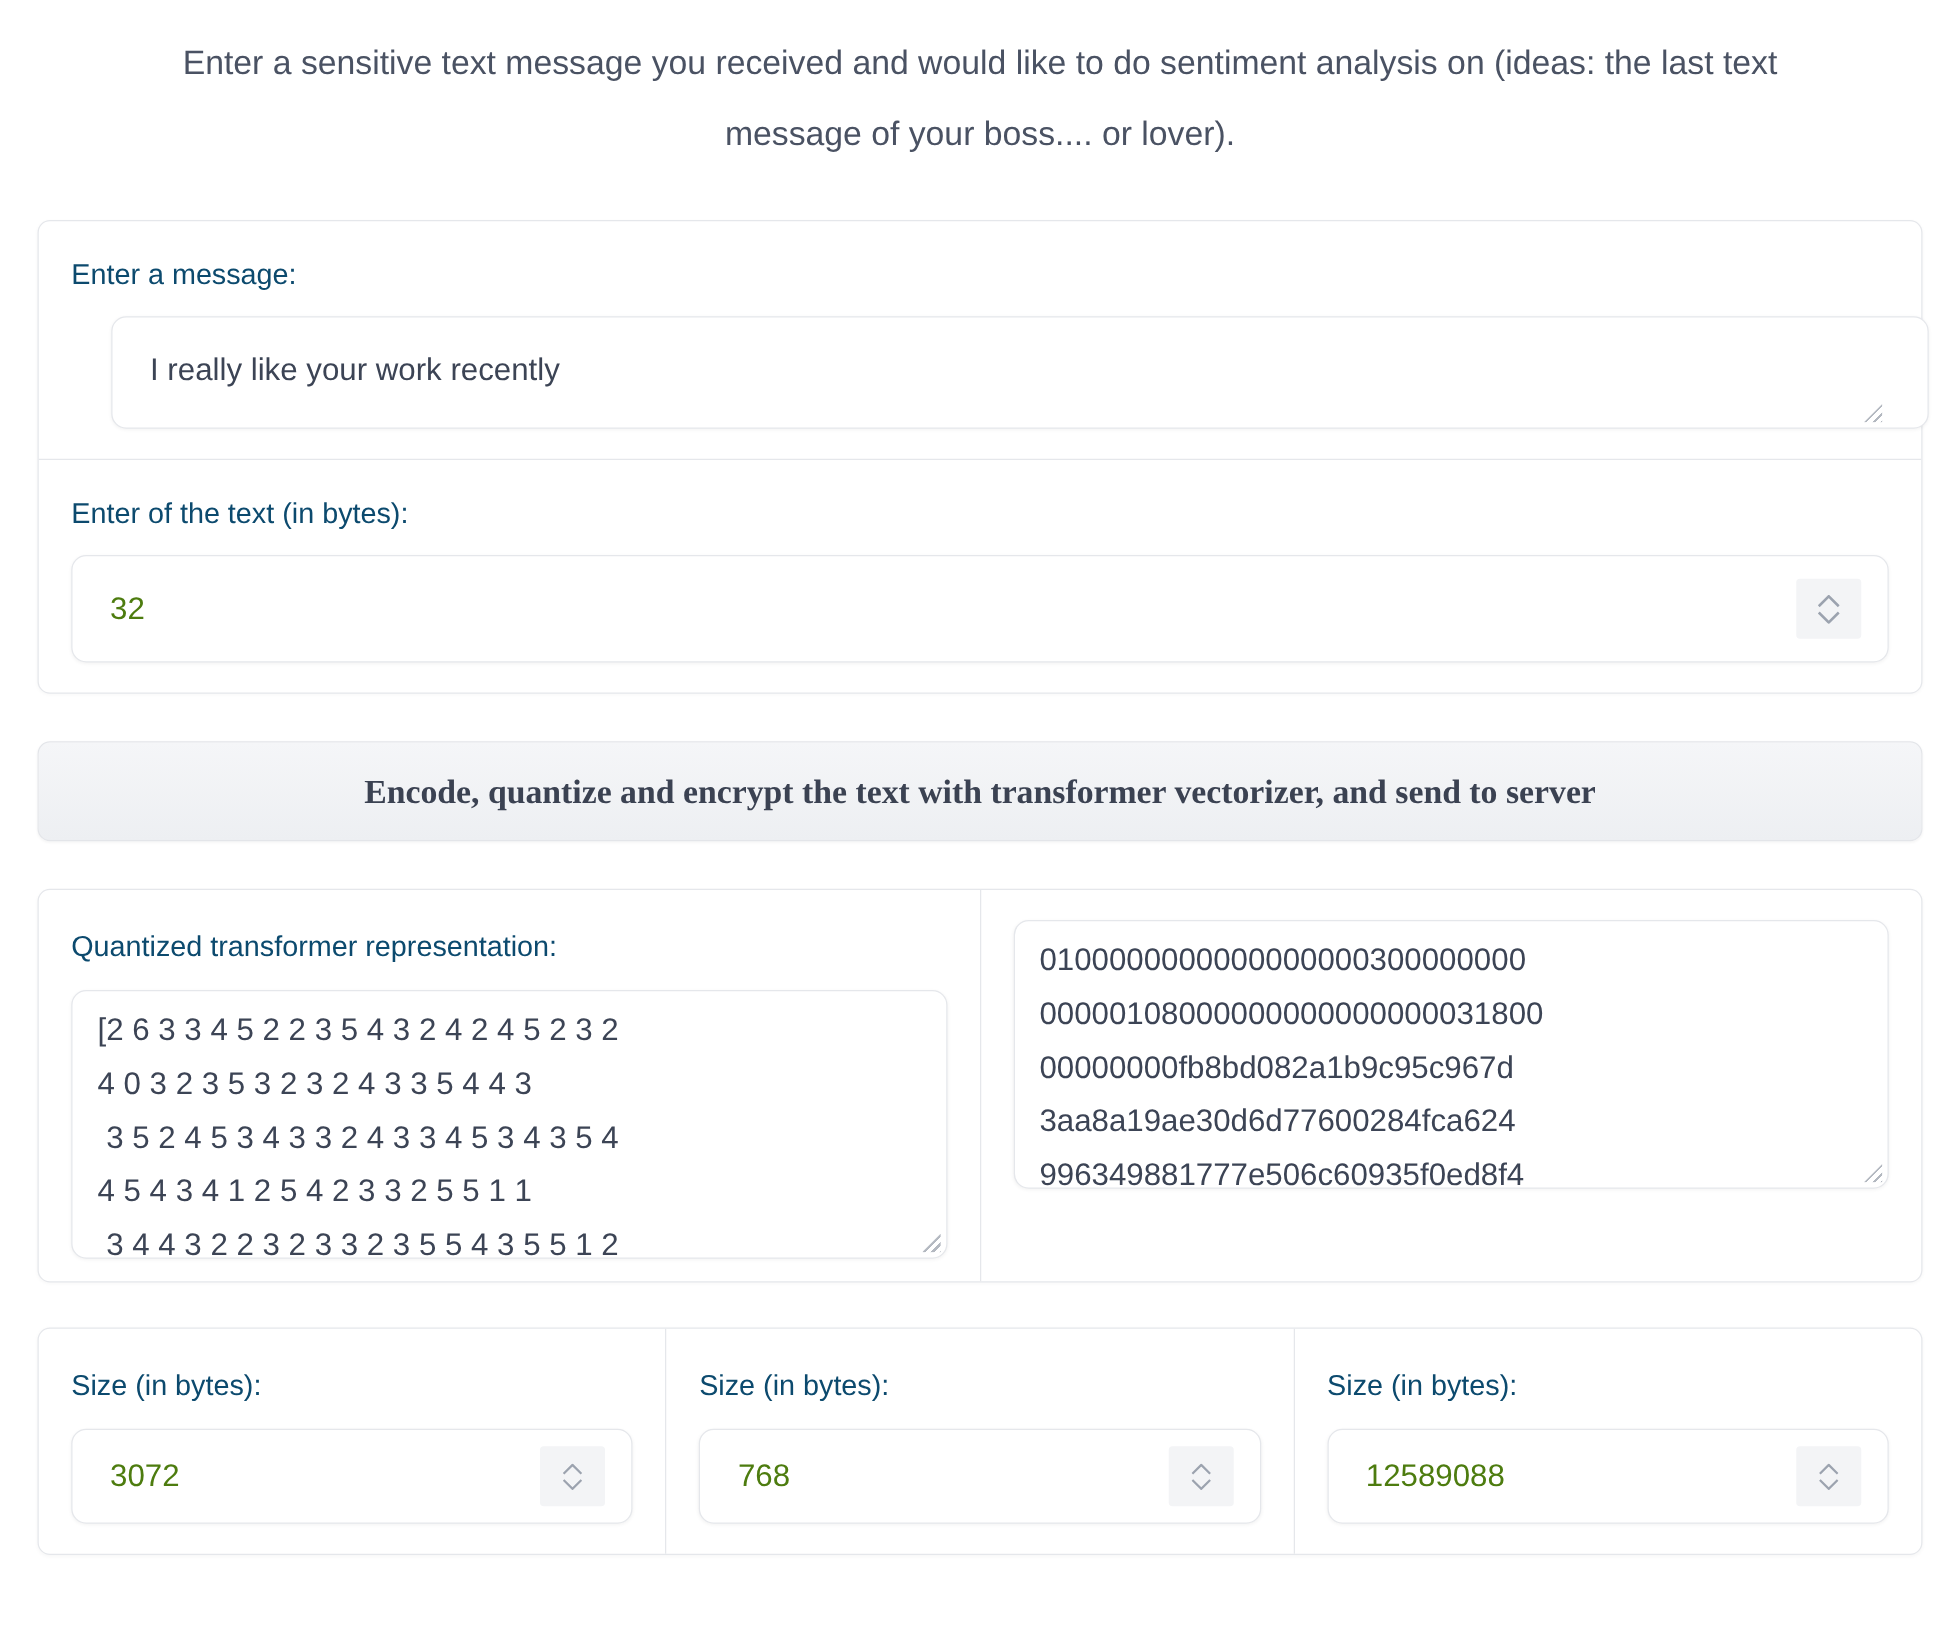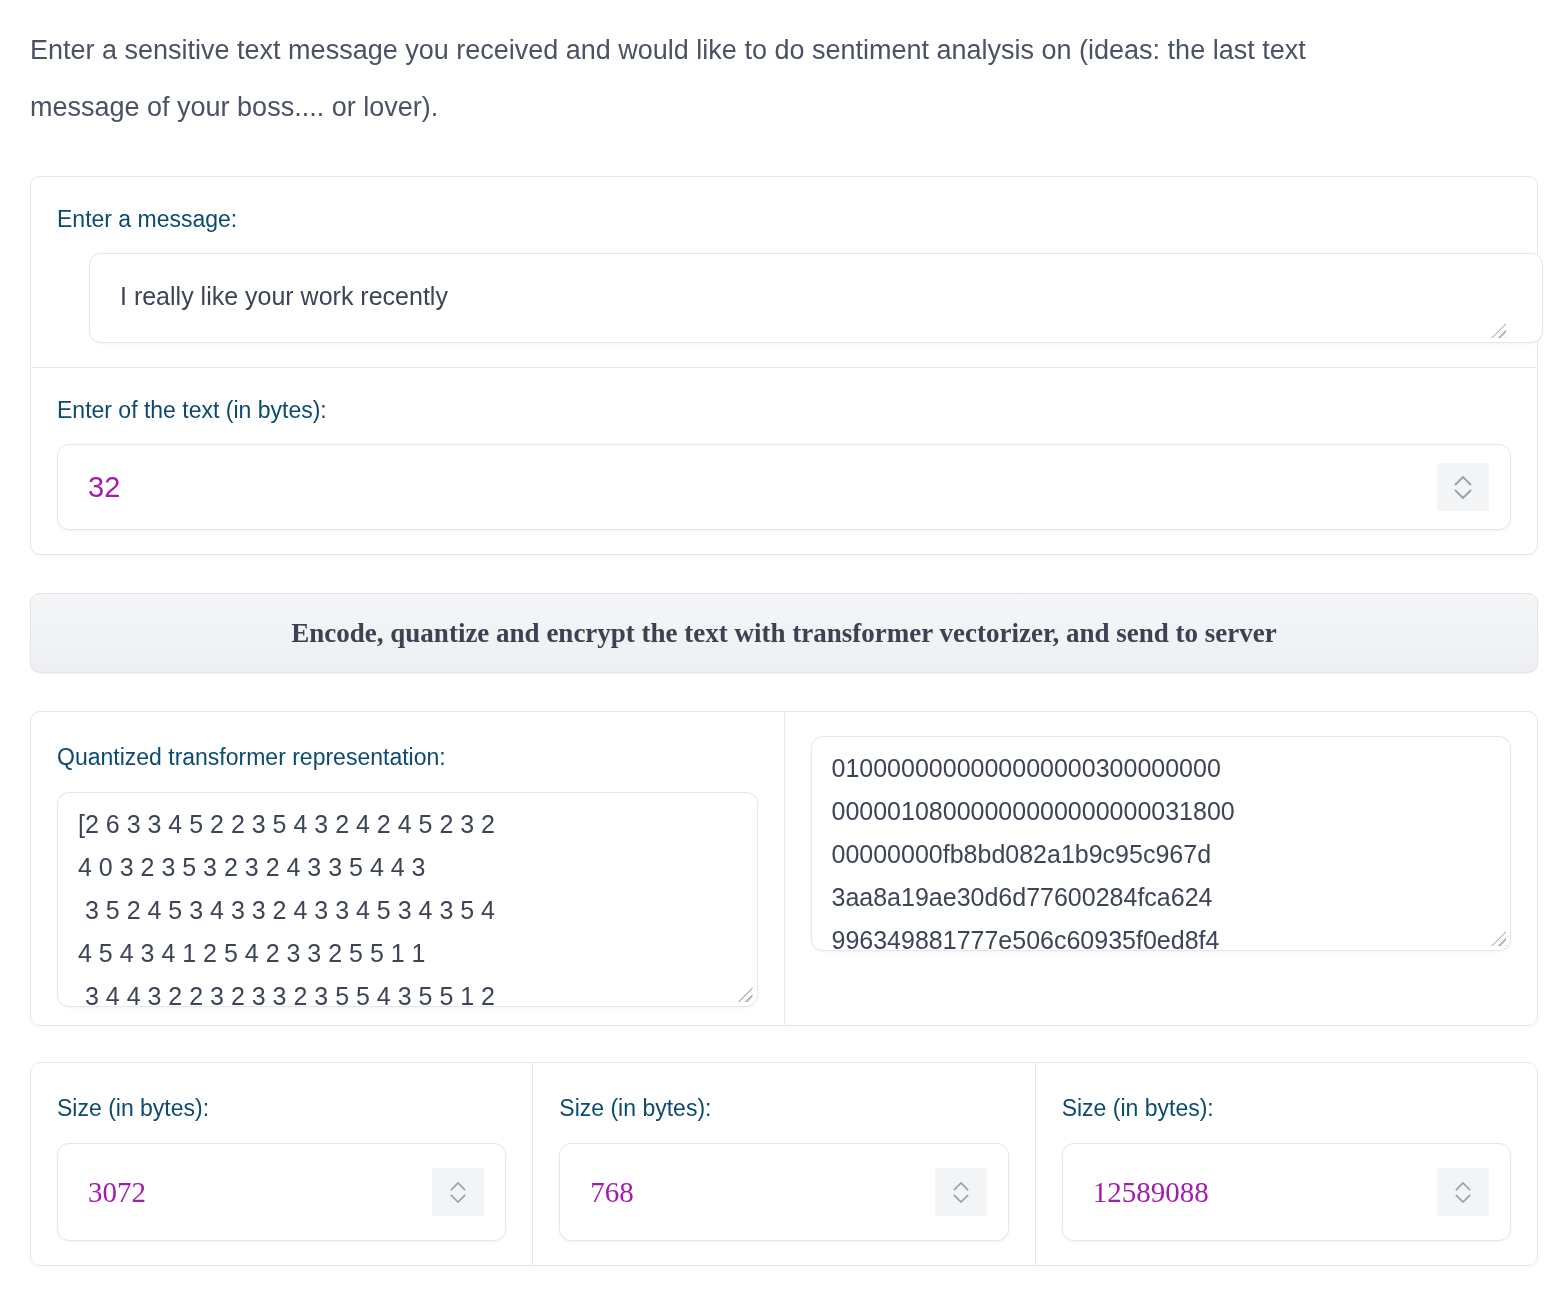--- a/index.html
+++ b/index.html
@@ -11,20 +11,21 @@
     overflow: hidden;
   }
   .page { padding: 22px 30px 0 30px; }
 
   .intro {
     font-size: 27px;
     line-height: 57px;
     color: #4a5263;
     margin: 0 0 40px 0;
     white-space: pre-line;
+    text-align: center;
   }
 
   .panel {
     border: 1px solid #e5e7eb;
     border-radius: 10px;
     background: #ffffff;
     box-shadow: 0 1px 3px rgba(0,0,0,0.03);
   }
 
   .form-section { padding: 24px 26px; }
@@ -78,28 +79,28 @@
     cursor: nwse-resize;
   }
 
   input.gr {
     display: block;
     width: 100%;
     height: 86px;
     border: 1px solid #e5e7eb;
     border-radius: 12px;
     background: #fff;
-    color: #a21caf;
+    color: #4d7c0f;
     font-family: "Liberation Sans", sans-serif;
-    font-size: 29px;
+    font-size: 25px;
     padding: 0 90px 0 30px;
     outline: none;
     box-shadow: 0 1px 3px rgba(0,0,0,0.05);
   }
-  .sizes .number-wrap input.gr { height: 98px; font-family: Liberation Serif, serif; }
+  .sizes .number-wrap input.gr { height: 76px; }
 
   .stepper {
     position: absolute;
     right: 22px; top: 50%;
     transform: translateY(-50%);
     width: 52px; height: 48px;
     background: #f3f4f6;
     border-radius: 3px;
     display: flex;
     flex-direction: column;

